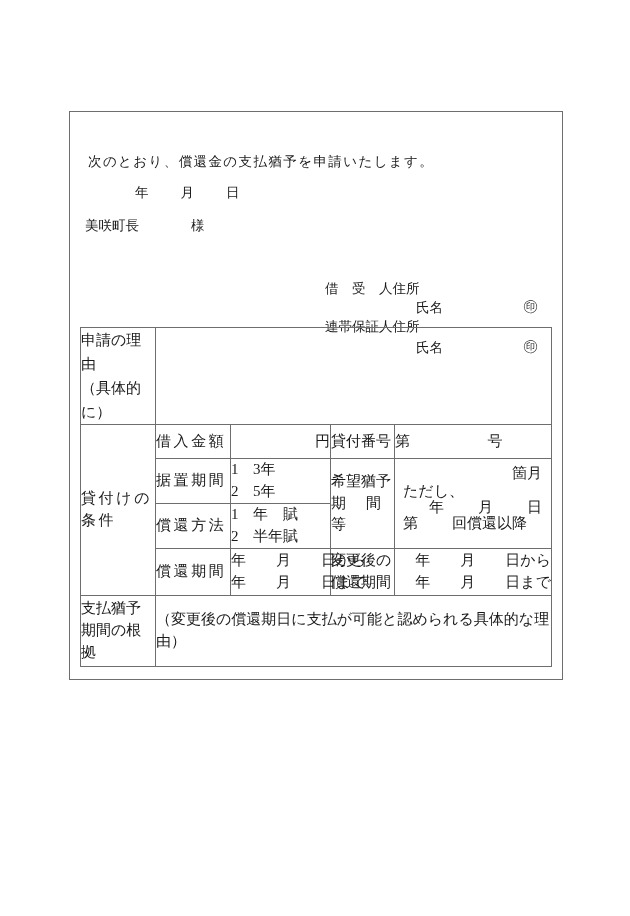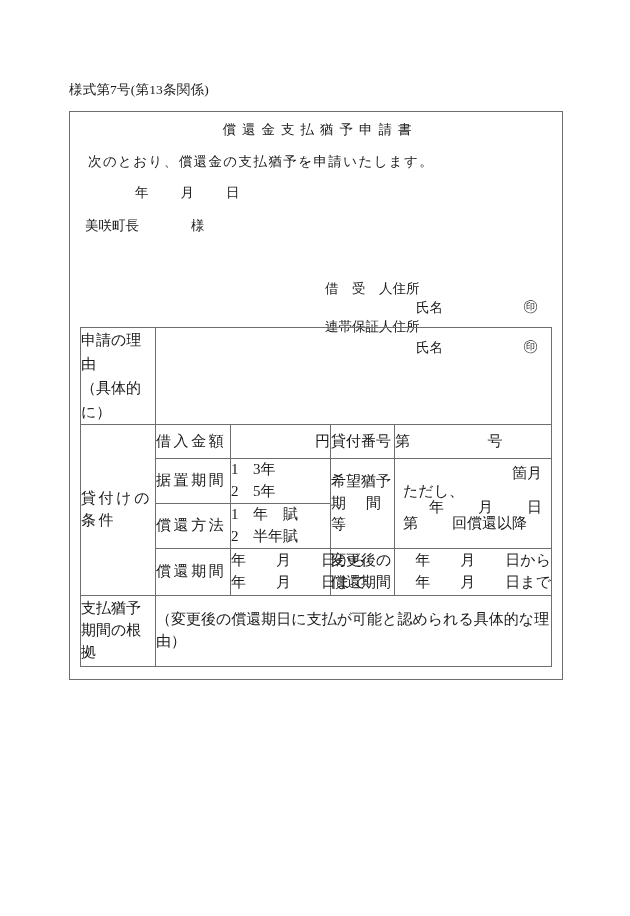--- a/index.html
+++ b/index.html
@@ -209,25 +209,23 @@
   }
 
   .v-mid { vertical-align: middle; }
   .v-top { vertical-align: top; }
 </style>
 </head>
 <body>
 
 <div class="page">
 
-  <div class="form-no">様式第7号(第13条関係)</div>
 
   <div class="outer-frame">
 
-    <div class="title">償還金支払猶予申請書</div>
 
     <div class="lead">次のとおり、償還金の支払猶予を申請いたします。</div>
 
     <div class="date-line">
       <span>年</span><span class="sp"></span><span>月</span><span class="sp"></span><span>日</span>
     </div>
 
     <div class="addressee">
       <span>美咲町長</span><span class="sp"></span><span>様</span>
     </div>

